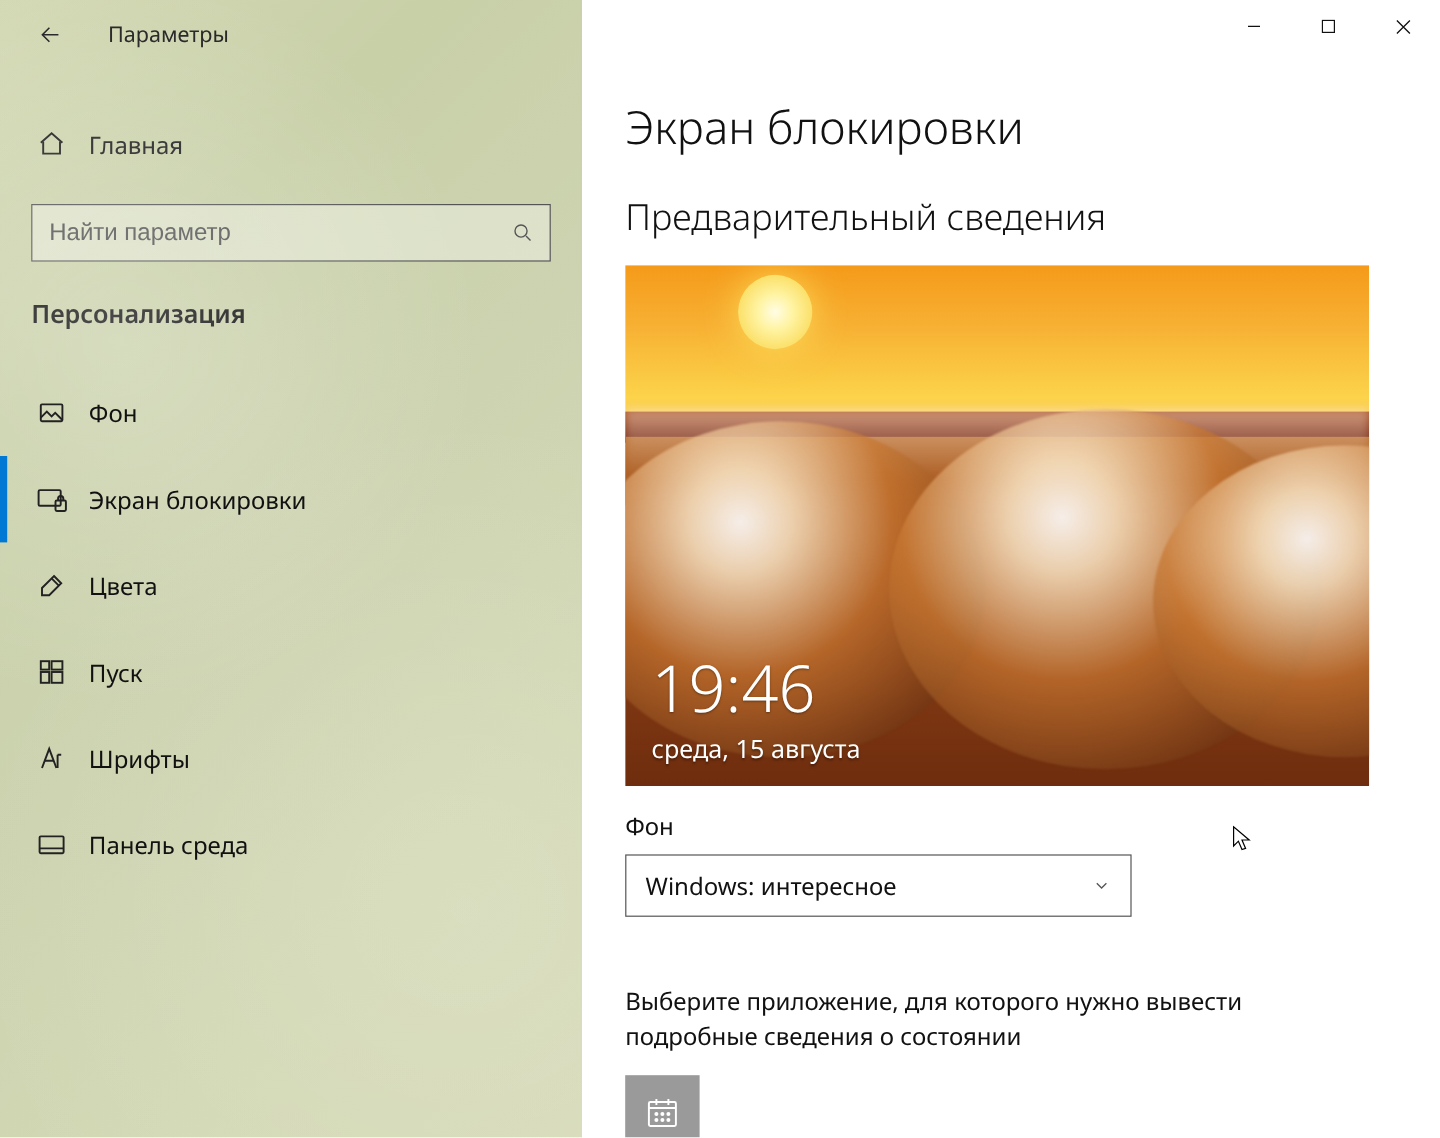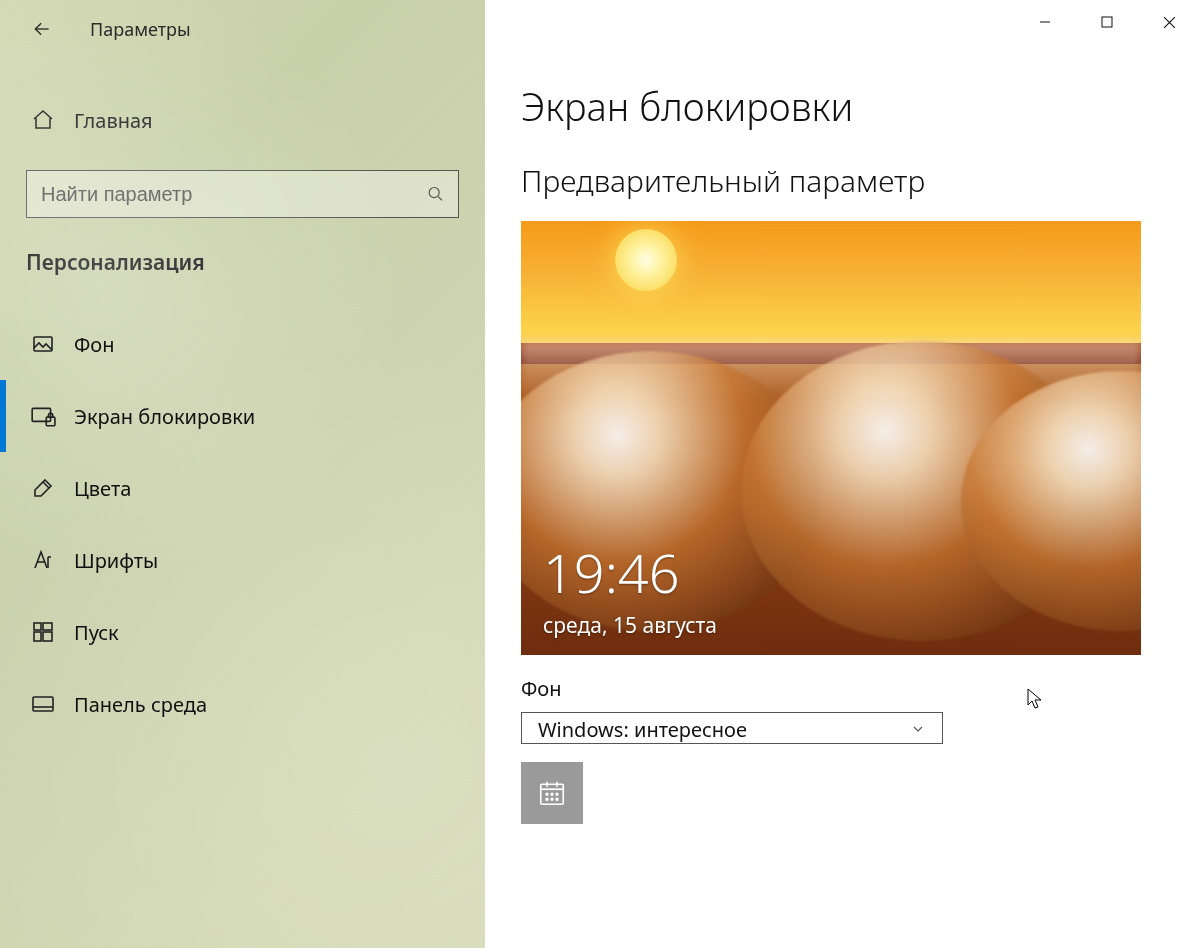--- a/index.html
+++ b/index.html
@@ -107,22 +107,22 @@
   .wave.w2 { left:220px; top:120px; width:360px; height:300px; }
   .wave.w3 { left:440px; top:150px; width:320px; height:260px; }
   .spray { position:absolute; left:0; right:0; top:120px; height:60px;
     background: linear-gradient(180deg, rgba(255,255,255,0.4), transparent); filter: blur(4px); }
 
   .preview-time { position:absolute; left:22px; bottom:46px; color:#fff; font-size:54px; font-weight:300; text-shadow:0 1px 2px rgba(0,0,0,0.4);}
   .preview-date { position:absolute; left:22px; bottom:16px; color:#fff; font-size:21px; font-weight:400; text-shadow:0 1px 2px rgba(0,0,0,0.4);}
 
   .field-label { font-size:20px; color:#111; margin-top:20px; }
   .dropdown {
-    margin-top: 10px; width: 422px; height: 32px;
-    border: 1px solid #555; display:flex; align-items:flex-end; justify-content:space-between;
+    margin-top: 10px; width: 422px; height: 52px;
+    border: 1px solid #555; display:flex; align-items:center; justify-content:space-between;
     padding: 0 16px; font-size:20px; color:#111; background:#fff;
   }
   .dropdown .chev { color:#555; }
 
   .cursor { position:absolute; left:542px; top:688px; pointer-events:none; }
 
   .help-text { font-size:20px; color:#111; margin-top:56px; line-height:1.45; max-width:560px; }
 
   .app-tile {
     margin-top: 18px; width:62px; height:62px; background:#9a9a9a;
@@ -194,44 +194,44 @@
             <path d="m14 4 6 6-10 10H4v-6z"></path>
             <path d="m12 6 6 6"></path>
           </svg>
       </span>
       <span class="label">Цвета</span>
     </div>
 
     <div class="nav-item">
       <span class="icon">
         <svg width="24" height="24" viewBox="0 0 24 24" fill="none" stroke="#222" stroke-width="1.6">
+            <rect x="3" y="3" width="7" height="7"></rect>
+            <rect x="12" y="3" width="9" height="7"></rect>
+            <rect x="3" y="12" width="7" height="9"></rect>
+            <rect x="12" y="12" width="9" height="9"></rect>
+          </svg>
+      </span>
+      <span class="label">Пуск</span>
+    </div>
+
+    <div class="nav-item">
+      <span class="icon">
+        <svg width="24" height="24" viewBox="0 0 24 24" fill="none" stroke="#222" stroke-width="1.6">
             <path d="M4 20 10 4l6 16"></path>
             <path d="M6.5 14h7"></path>
             <path d="M17 20V9"></path>
             <path d="M17 9h3"></path>
           </svg>
       </span>
       <span class="label">Шрифты</span>
     </div>
 
     <div class="nav-item">
       <span class="icon">
         <svg width="24" height="24" viewBox="0 0 24 24" fill="none" stroke="#222" stroke-width="1.6">
-            <rect x="3" y="3" width="7" height="7"></rect>
-            <rect x="12" y="3" width="9" height="7"></rect>
-            <rect x="3" y="12" width="7" height="9"></rect>
-            <rect x="12" y="12" width="9" height="9"></rect>
-          </svg>
-      </span>
-      <span class="label">Пуск</span>
-    </div>
-
-    <div class="nav-item">
-      <span class="icon">
-        <svg width="24" height="24" viewBox="0 0 24 24" fill="none" stroke="#222" stroke-width="1.6">
             <rect x="2" y="5" width="20" height="14" rx="1"></rect>
             <path d="M2 15h20"></path>
           </svg>
       </span>
       <span class="label">Панель среда</span>
     </div>
 
   </div>
 </div>
 
@@ -250,21 +250,21 @@
     </div>
     <div class="win-btn">
       <svg width="13" height="13" viewBox="0 0 12 12" stroke="#111" stroke-width="1">
           <path d="M1 1l10 10M11 1 1 11"></path>
         </svg>
     </div>
   </div>
 
   <h1 class="page-title">Экран блокировки</h1>
 
-  <h2 class="section-title">Предварительный параметр</h2>
+  <h2 class="section-title">Предварительный сведения</h2>
 
   <div class="preview">
     <div class="preview-bg">
       <div class="sky"></div>
       <div class="sun"></div>
       <div class="horizon"></div>
       <div class="sea"></div>
       <div class="spray"></div>
       <div class="wave w1"></div>
       <div class="wave w2"></div>
@@ -281,20 +281,21 @@
       <svg width="16" height="16" viewBox="0 0 24 24" fill="none" stroke="currentColor" stroke-width="1.6">
           <path d="m6 9 6 6 6-6"></path>
         </svg>
     </span>
   </div>
 
   <svg class="cursor" width="18" height="22" viewBox="0 0 18 22">
     <path d="M1 1l0 16 4-4 3 7 3-1-3-7 6 0z" fill="#fff" stroke="#000" stroke-width="1"></path>
   </svg>
 
+  <div class="help-text">Выберите приложение, для которого нужно вывести подробные сведения о состоянии</div>
 
   <div class="app-tile">
     <svg width="30" height="30" viewBox="0 0 24 24" fill="none" stroke="#fff" stroke-width="1.3">
       <rect x="3" y="5" width="18" height="16" rx="1"></rect>
         <path d="M3 9h18"></path>
         <path d="M8 3v4M16 3v4"></path>
       <circle cx="8" cy="13" r="0.7" fill="#fff"></circle>
         <circle cx="12" cy="13" r="0.7" fill="#fff"></circle>
         <circle cx="16" cy="13" r="0.7" fill="#fff"></circle>
       <circle cx="8" cy="17" r="0.7" fill="#fff"></circle>

